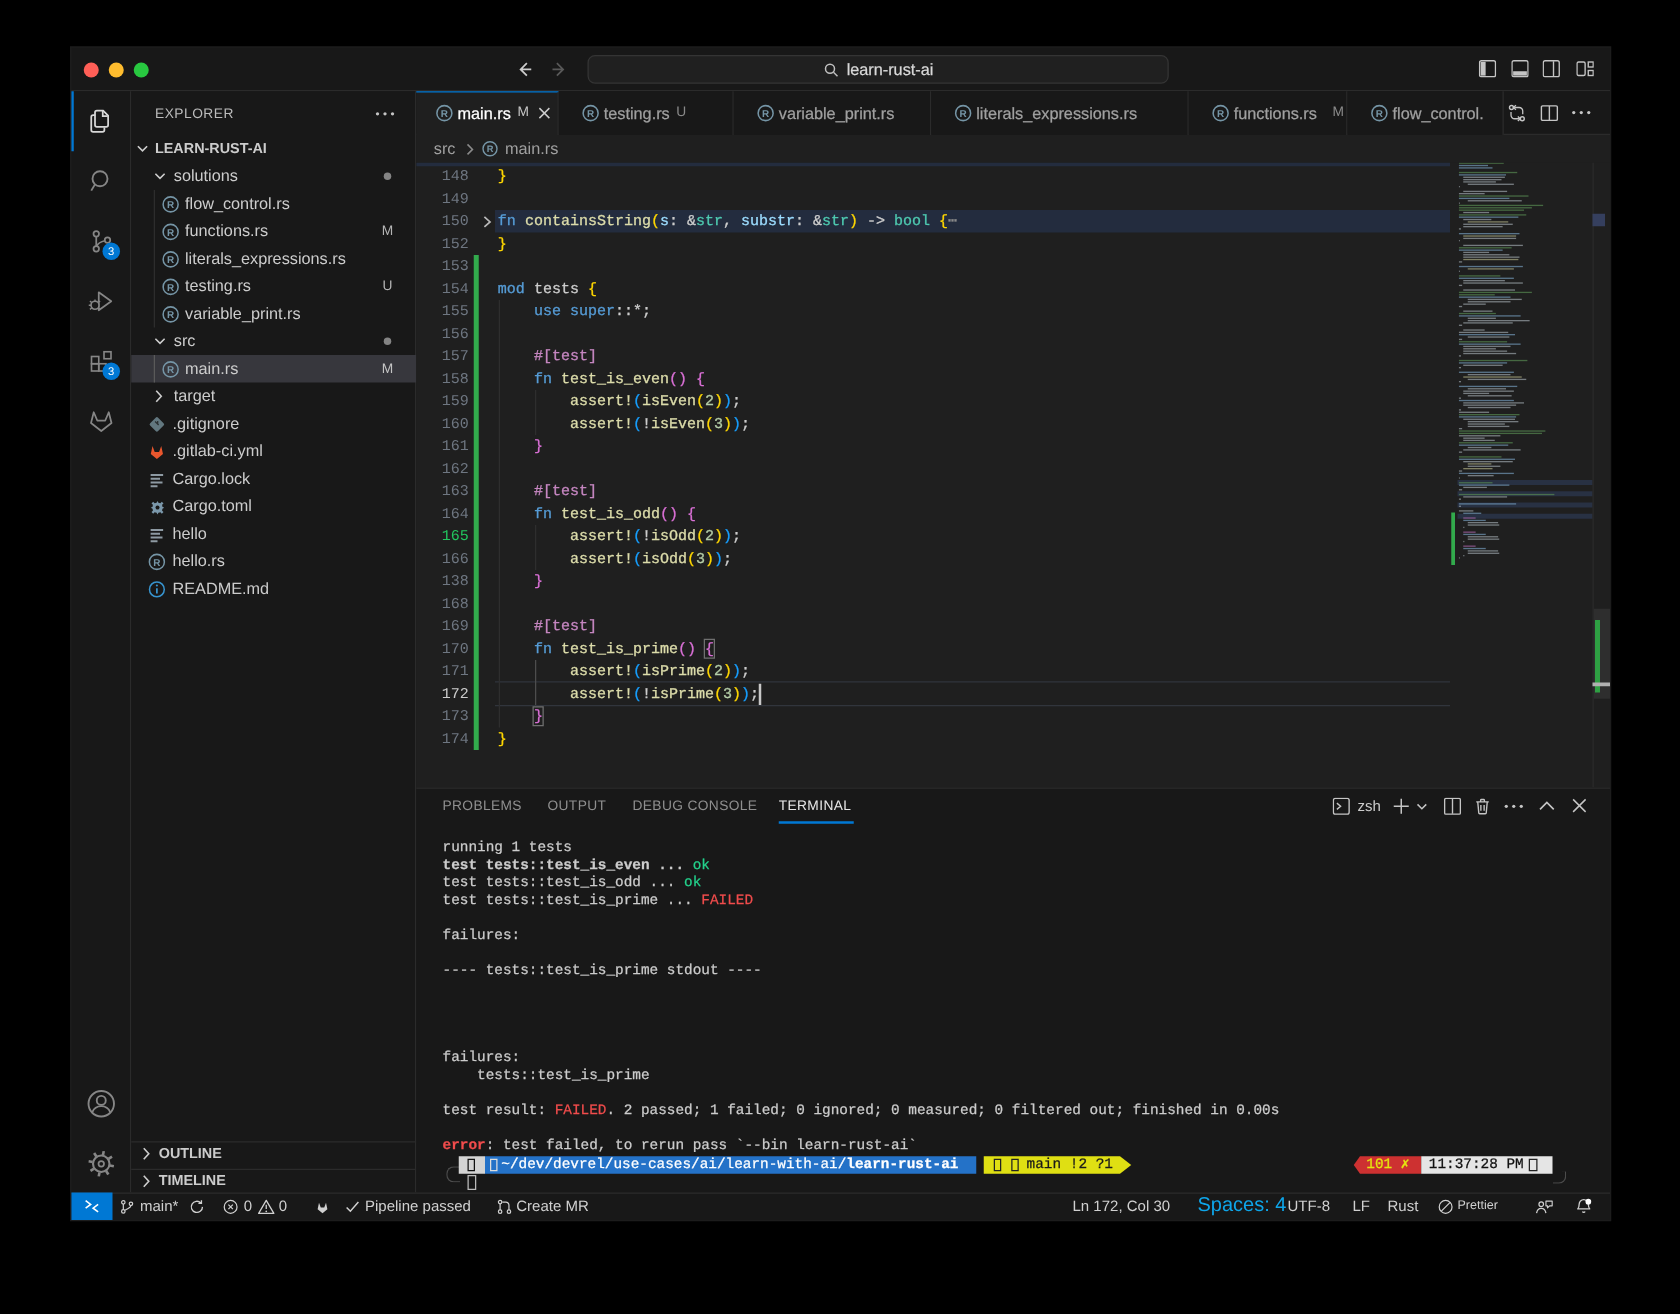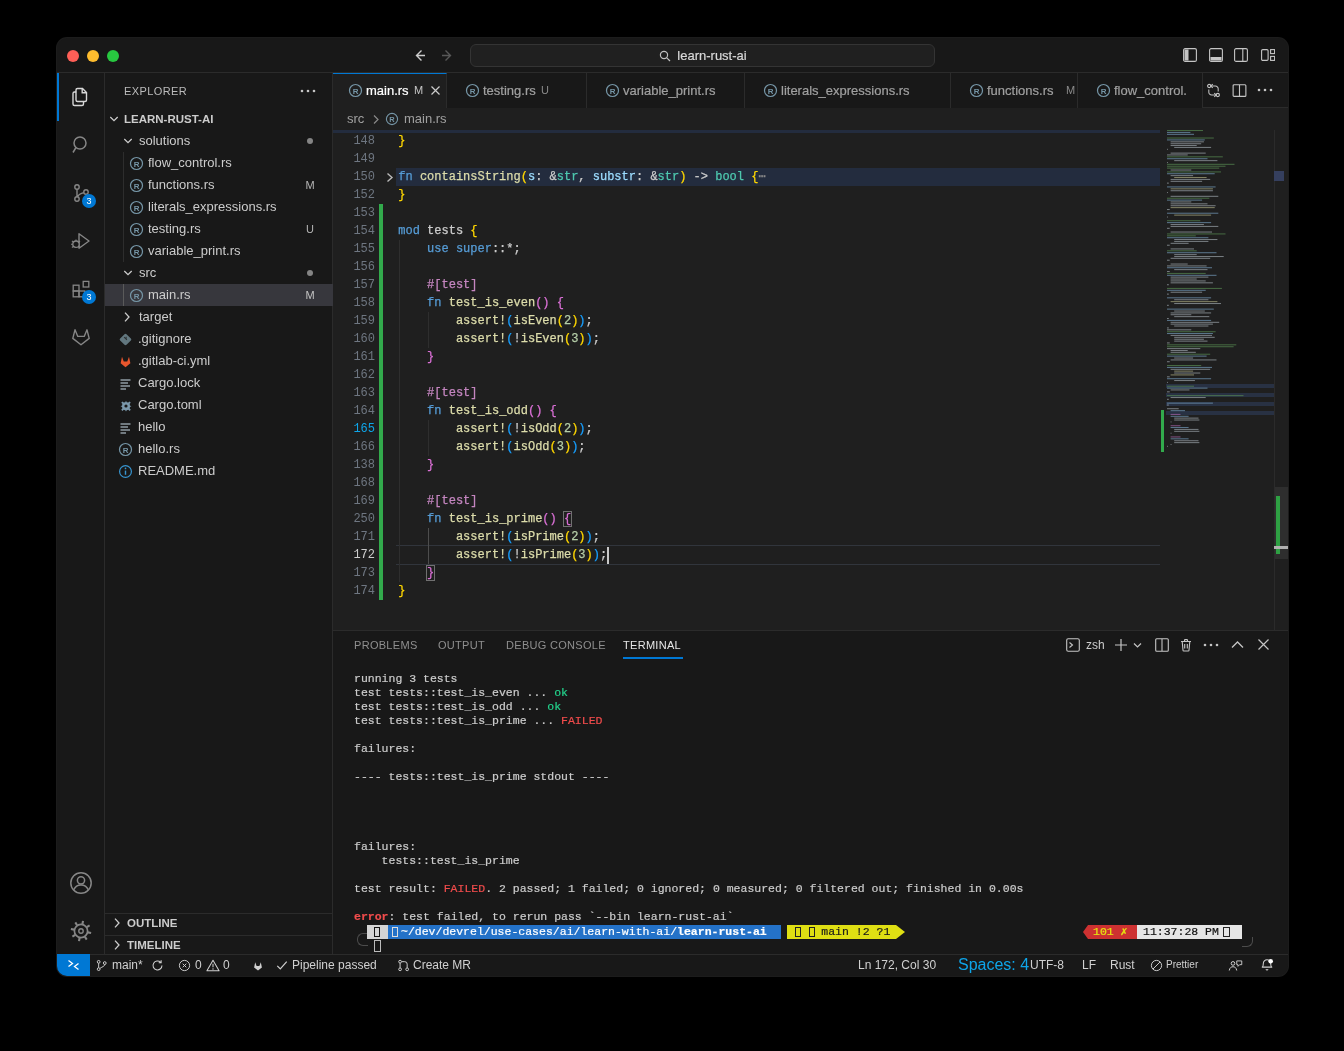--- a/index.html
+++ b/index.html
@@ -1,18 +1,18 @@
 <!DOCTYPE html>
 <html><head><meta charset="utf-8"><title>learn-rust-ai</title>
 <style>
 *{margin:0;padding:0;box-sizing:border-box}
 html,body{width:1344px;height:1051px;background:#000;overflow:hidden;
  font-family:"Liberation Sans",sans-serif;-webkit-font-smoothing:antialiased}
 #win{position:absolute;left:57px;top:38px;width:1231px;height:938px;background:#1f1f1f;
- border-radius:10px;overflow:hidden;box-shadow:0 0 0 1px rgba(200,200,200,0.14)}
+ border-radius:0;overflow:hidden;box-shadow:0 0 0 1px rgba(200,200,200,0.14)}
 .abs{position:absolute}
 .cl{white-space:pre;font-family:"Liberation Mono",monospace;font-size:12px;line-height:18px;height:18px;color:#cccccc;-webkit-text-stroke:0.25px}
 .tl{white-space:pre;font-family:"Liberation Mono",monospace;font-size:11.5px;line-height:14px;height:14px;color:#cccccc;-webkit-text-stroke:0.2px}
 .ln{position:absolute;left:276px;width:42px;text-align:right;font-family:"Liberation Mono",monospace;
  font-size:12px;line-height:18px;height:18px;color:#6e7681}
 svg{display:block}
 </style></head>
 <body>
 <div id="win">
     <div class="abs" style="left:0;top:0;width:1231px;height:35px;background:#181818;border-bottom:1px solid #2b2b2b"></div>
@@ -300,30 +300,30 @@
       <div class="abs cl" style="left:65.3px;top:182px"><span style="color:#cccccc">        </span><span style="color:#dcdcaa">assert!</span><span style="color:#179fff">(</span><span style="color:#dcdcaa">isEven</span><span style="color:#ffd700">(</span><span style="color:#b5cea8">2</span><span style="color:#ffd700">)</span><span style="color:#179fff">)</span><span style="color:#cccccc">;</span></div>
       <div class="ln" style="left:0px;top:200px;color:#6e7681">160</div>
       <div class="abs cl" style="left:65.3px;top:200px"><span style="color:#cccccc">        </span><span style="color:#dcdcaa">assert!</span><span style="color:#179fff">(</span><span style="color:#cccccc">!</span><span style="color:#dcdcaa">isEven</span><span style="color:#ffd700">(</span><span style="color:#b5cea8">3</span><span style="color:#ffd700">)</span><span style="color:#179fff">)</span><span style="color:#cccccc">;</span></div>
       <div class="ln" style="left:0px;top:218px;color:#6e7681">161</div>
       <div class="abs cl" style="left:65.3px;top:218px"><span style="color:#cccccc">    </span><span style="color:#da70d6">}</span></div>
       <div class="ln" style="left:0px;top:236px;color:#6e7681">162</div>
       <div class="ln" style="left:0px;top:254px;color:#6e7681">163</div>
       <div class="abs cl" style="left:65.3px;top:254px"><span style="color:#cccccc">    </span><span style="color:#c586c0">#[test]</span></div>
       <div class="ln" style="left:0px;top:272px;color:#6e7681">164</div>
       <div class="abs cl" style="left:65.3px;top:272px"><span style="color:#cccccc">    </span><span style="color:#569cd6">fn </span><span style="color:#dcdcaa">test_is_odd</span><span style="color:#da70d6">()</span><span style="color:#da70d6"> {</span></div>
-      <div class="ln" style="left:0px;top:290px;color:#0ea5e9">165</div>
+      <div class="ln" style="left:0px;top:290px;color:#22c55e">165</div>
       <div class="abs cl" style="left:65.3px;top:290px"><span style="color:#cccccc">        </span><span style="color:#dcdcaa">assert!</span><span style="color:#179fff">(</span><span style="color:#cccccc">!</span><span style="color:#dcdcaa">isOdd</span><span style="color:#ffd700">(</span><span style="color:#b5cea8">2</span><span style="color:#ffd700">)</span><span style="color:#179fff">)</span><span style="color:#cccccc">;</span></div>
       <div class="ln" style="left:0px;top:308px;color:#6e7681">166</div>
       <div class="abs cl" style="left:65.3px;top:308px"><span style="color:#cccccc">        </span><span style="color:#dcdcaa">assert!</span><span style="color:#179fff">(</span><span style="color:#dcdcaa">isOdd</span><span style="color:#ffd700">(</span><span style="color:#b5cea8">3</span><span style="color:#ffd700">)</span><span style="color:#179fff">)</span><span style="color:#cccccc">;</span></div>
       <div class="ln" style="left:0px;top:326px;color:#6e7681">138</div>
       <div class="abs cl" style="left:65.3px;top:326px"><span style="color:#cccccc">    </span><span style="color:#da70d6">}</span></div>
       <div class="ln" style="left:0px;top:344px;color:#6e7681">168</div>
       <div class="ln" style="left:0px;top:362px;color:#6e7681">169</div>
       <div class="abs cl" style="left:65.3px;top:362px"><span style="color:#cccccc">    </span><span style="color:#c586c0">#[test]</span></div>
-      <div class="ln" style="left:0px;top:380px;color:#6e7681">250</div>
+      <div class="ln" style="left:0px;top:380px;color:#6e7681">170</div>
       <div class="abs cl" style="left:65.3px;top:380px"><span style="color:#cccccc">    </span><span style="color:#569cd6">fn </span><span style="color:#dcdcaa">test_is_prime</span><span style="color:#da70d6">()</span><span style="color:#cccccc"> </span><span style="color:#da70d6">{</span></div>
       <div class="ln" style="left:0px;top:398px;color:#6e7681">171</div>
       <div class="abs cl" style="left:65.3px;top:398px"><span style="color:#cccccc">        </span><span style="color:#dcdcaa">assert!</span><span style="color:#179fff">(</span><span style="color:#dcdcaa">isPrime</span><span style="color:#ffd700">(</span><span style="color:#b5cea8">2</span><span style="color:#ffd700">)</span><span style="color:#179fff">)</span><span style="color:#cccccc">;</span></div>
       <div class="ln" style="left:0px;top:416px;color:#cccccc">172</div>
       <div class="abs cl" style="left:65.3px;top:416px"><span style="color:#cccccc">        </span><span style="color:#dcdcaa">assert!</span><span style="color:#179fff">(</span><span style="color:#cccccc">!</span><span style="color:#dcdcaa">isPrime</span><span style="color:#ffd700">(</span><span style="color:#b5cea8">3</span><span style="color:#ffd700">)</span><span style="color:#179fff">)</span><span style="color:#cccccc">;</span></div>
       <div class="ln" style="left:0px;top:434px;color:#6e7681">173</div>
       <div class="abs cl" style="left:65.3px;top:434px"><span style="color:#cccccc">    </span><span style="color:#da70d6">}</span></div>
       <div class="ln" style="left:0px;top:452px;color:#6e7681">174</div>
       <div class="abs cl" style="left:65.3px;top:452px"><span style="color:#ffd700">}</span></div>
       <svg class="abs" style="left:52px;top:42px" width="9" height="11" viewBox="0 0 9 11">
@@ -524,22 +524,22 @@
       <circle cx="2" cy="2" r="1.3" fill="#c5c5c5"></circle>
       <circle cx="8" cy="2" r="1.3" fill="#c5c5c5"></circle>
       <circle cx="14" cy="2" r="1.3" fill="#c5c5c5"></circle>
     </svg>
     <svg class="abs" style="left:1174px;top:602px" width="13" height="9" viewBox="0 0 13 9">
       <path d="M1 7.5 L6.5 2 L12 7.5" stroke="#c5c5c5" stroke-width="1.3" fill="none"></path>
     </svg>
     <svg class="abs" style="left:1200px;top:600px" width="13" height="13" viewBox="0 0 13 13">
       <path d="M1.5 1.5 L11.5 11.5 M11.5 1.5 L1.5 11.5" stroke="#c5c5c5" stroke-width="1.2"></path>
     </svg>
-    <div class="abs tl" style="left:297px;top:634px"><span style="color:#cccccc;font-weight:normal">running 3 tests</span></div>
-    <div class="abs tl" style="left:297px;top:648px"><span style="color:#cccccc;font-weight:normal">test tests::test_is_even ... </span><span style="color:#23d18b;font-weight:normal">ok</span></div>
+    <div class="abs tl" style="left:297px;top:634px"><span style="color:#cccccc;font-weight:normal">running 1 tests</span></div>
+    <div class="abs tl" style="left:297px;top:648px"><span style="color:#cccccc;font-weight:bold">test tests::test_is_even ... </span><span style="color:#23d18b;font-weight:normal">ok</span></div>
     <div class="abs tl" style="left:297px;top:662px"><span style="color:#cccccc;font-weight:normal">test tests::test_is_odd ... </span><span style="color:#23d18b;font-weight:normal">ok</span></div>
     <div class="abs tl" style="left:297px;top:676px"><span style="color:#cccccc;font-weight:normal">test tests::test_is_prime ... </span><span style="color:#f14c4c;font-weight:normal">FAILED</span></div>
     <div class="abs tl" style="left:297px;top:704px"><span style="color:#cccccc;font-weight:normal">failures:</span></div>
     <div class="abs tl" style="left:297px;top:732px"><span style="color:#cccccc;font-weight:normal">---- tests::test_is_prime stdout ----</span></div>
     <div class="abs tl" style="left:297px;top:802px"><span style="color:#cccccc;font-weight:normal">failures:</span></div>
     <div class="abs tl" style="left:297px;top:816px"><span style="color:#cccccc;font-weight:normal">    tests::test_is_prime</span></div>
     <div class="abs tl" style="left:297px;top:844px"><span style="color:#cccccc;font-weight:normal">test result: </span><span style="color:#f14c4c;font-weight:normal">FAILED</span><span style="color:#cccccc;font-weight:normal">. 2 passed; 1 failed; 0 ignored; 0 measured; 0 filtered out; finished in 0.00s</span></div>
     <div class="abs tl" style="left:297px;top:872px"><span style="color:#f14c4c;font-weight:bold">error</span><span style="color:#cccccc;font-weight:normal">: test failed, to rerun pass `--bin learn-rust-ai`</span></div>
     <div class="abs" style="left:299.5px;top:895px;width:11px;height:13px;border:1.5px solid #4c4c4c;border-right:none;border-radius:6px 0 0 6px"></div>
     <div class="abs" style="left:310px;top:887px;width:21px;height:14px;background:#d4d4d4"></div>

